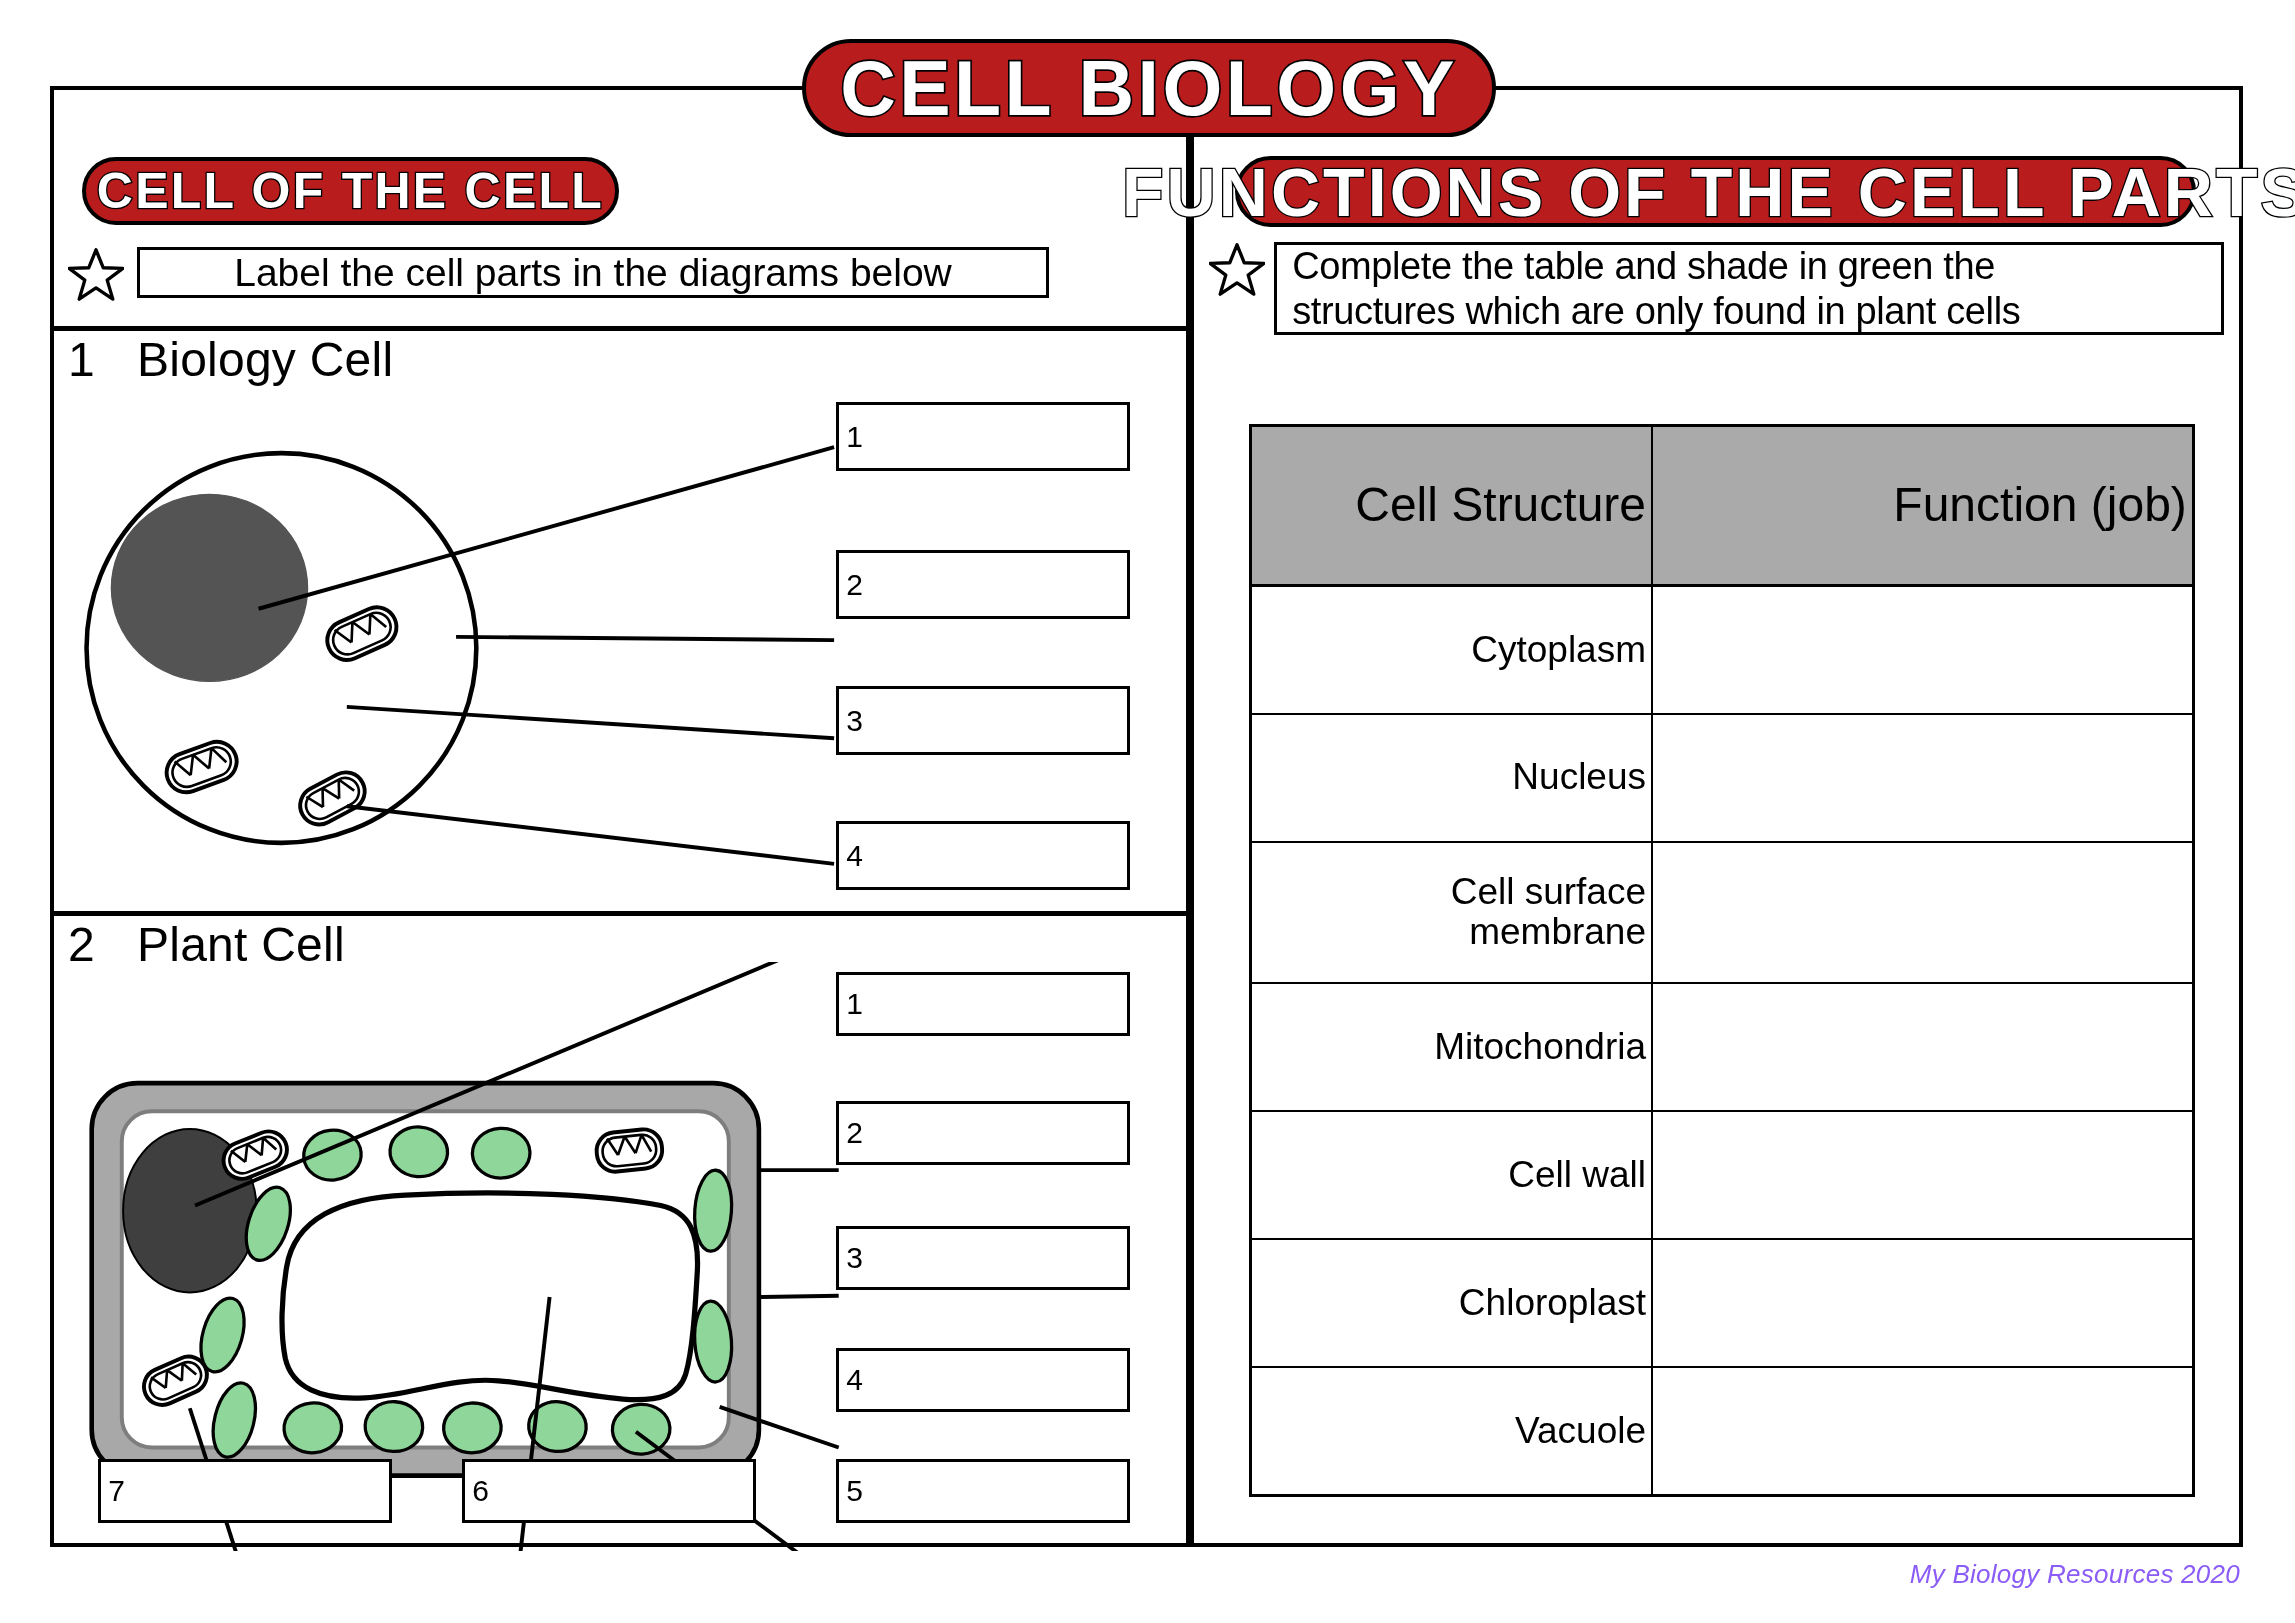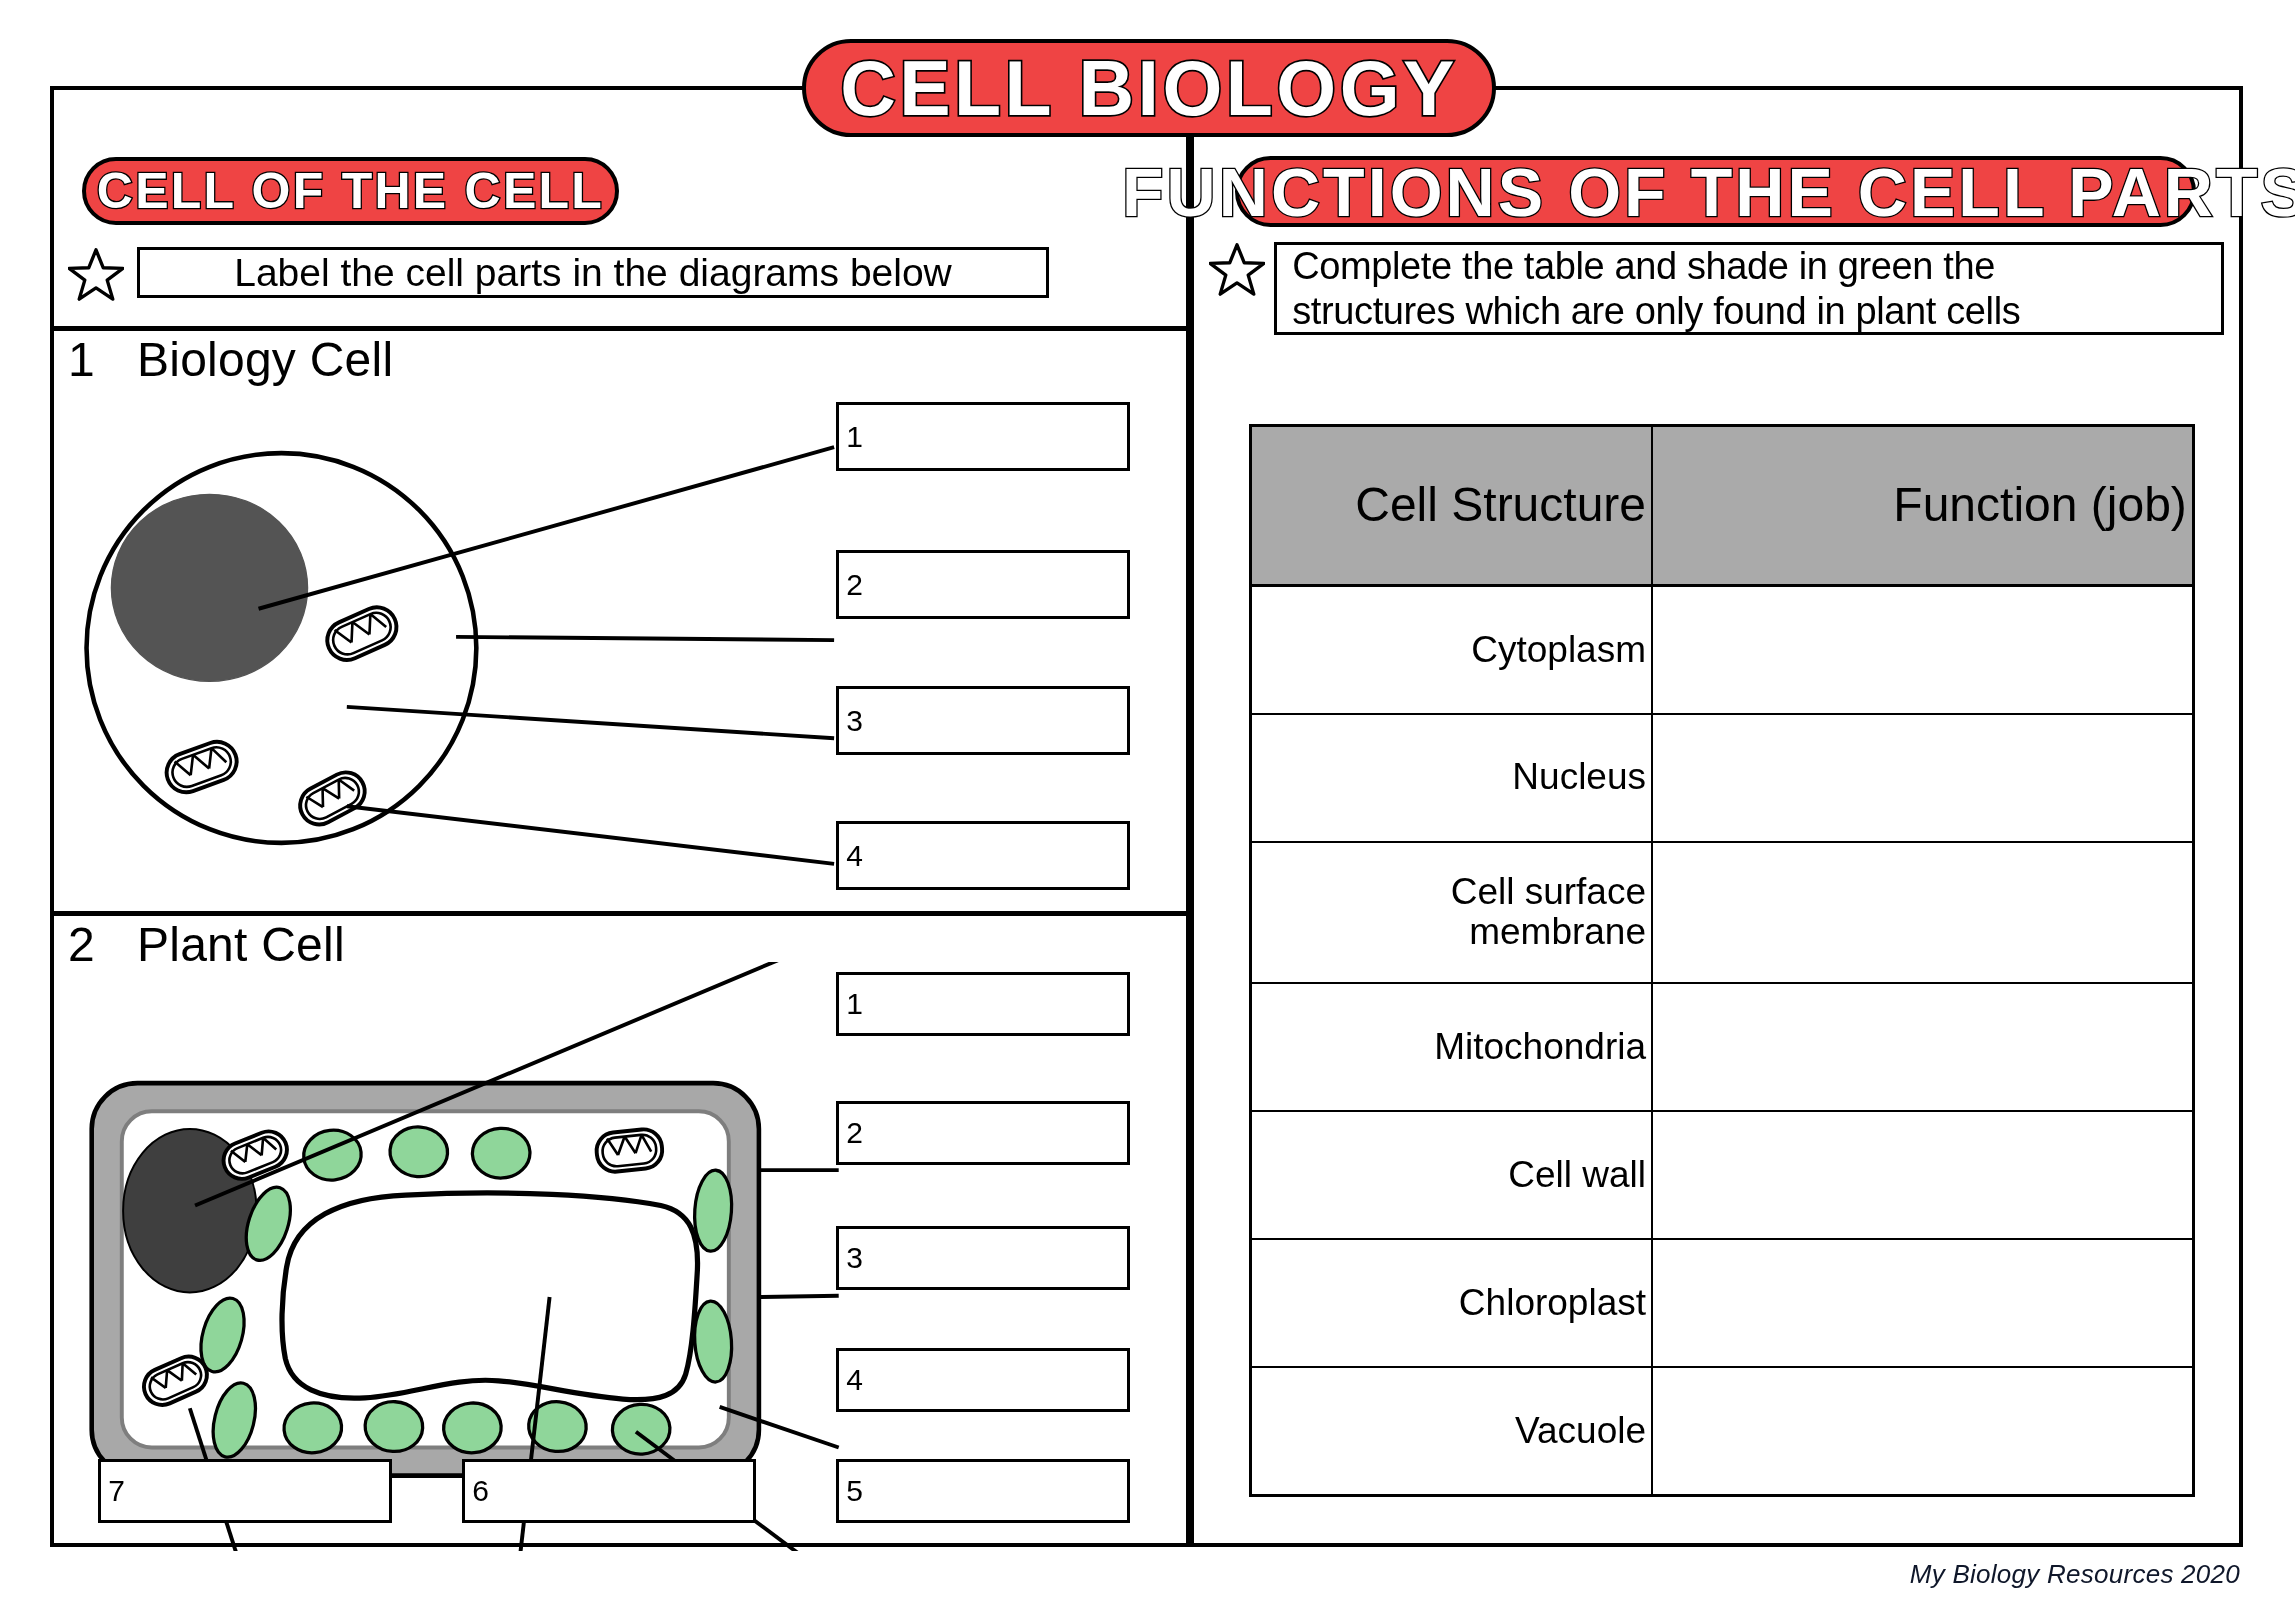--- a/index.html
+++ b/index.html
@@ -12,21 +12,21 @@
   
   #sheet{position:absolute;left:0;top:0;width:2295px;height:1623px;}
   #outer-frame{
     position:absolute;left:50px;top:86px;width:2193px;height:1461px;
     border:4.6px solid #000;box-sizing:border-box;background:#fff;
   }
 
   
   .pill{
     position:absolute;border:4.6px solid #000;border-radius:654px;
-    background:#ef4444;box-sizing:border-box;
+    background:#b91c1c;box-sizing:border-box;
     display:flex;align-items:center;justify-content:center;
     z-index:6;
   }
   .pill .pill-txt{
     font-family:"Liberation Sans", sans-serif;
     font-weight:700;letter-spacing:0.045em;
     color:#fff;
     -webkit-text-stroke:2.6px #000;
     paint-order:stroke fill;
     white-space:nowrap;line-height:1;
@@ -107,21 +107,21 @@
     font-family:"Liberation Sans Narrow","Liberation Sans",sans-serif;
     font-size:48px;border-bottom-width:3.9px;
   }
   #func-table .hdr{height:145px;}
   #func-table tr.body-row{height:116px;}
   #func-table tr.tall-row{height:128px;}
 
   
   #footer{
     position:absolute;right:55px;top:1559px;
-    font-size:26px;font-style:italic;color:#0f172a;
+    font-size:26px;font-style:italic;color:#8b5cf6;
     letter-spacing:0.01em;
   }
 </style>
 </head>
 <body>
 
 <div id="sheet">
 
   <div id="outer-frame"></div>
 

